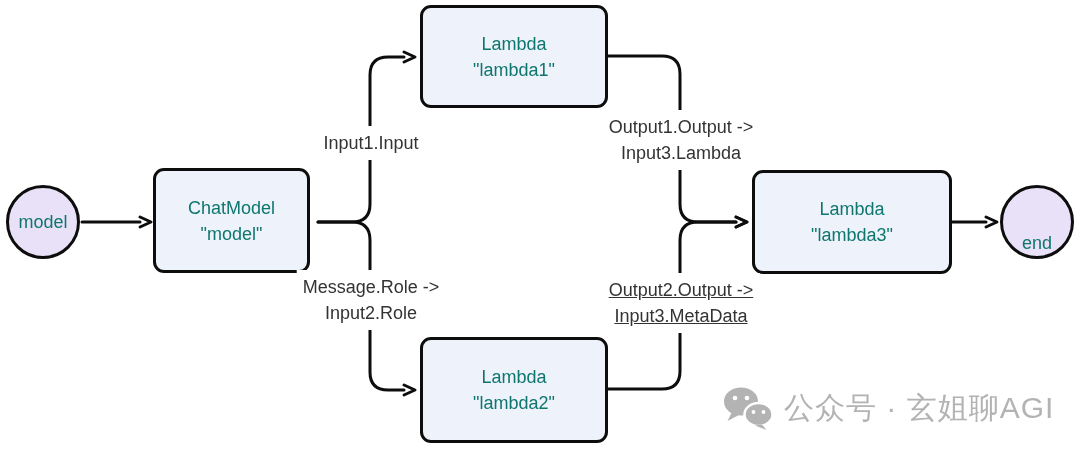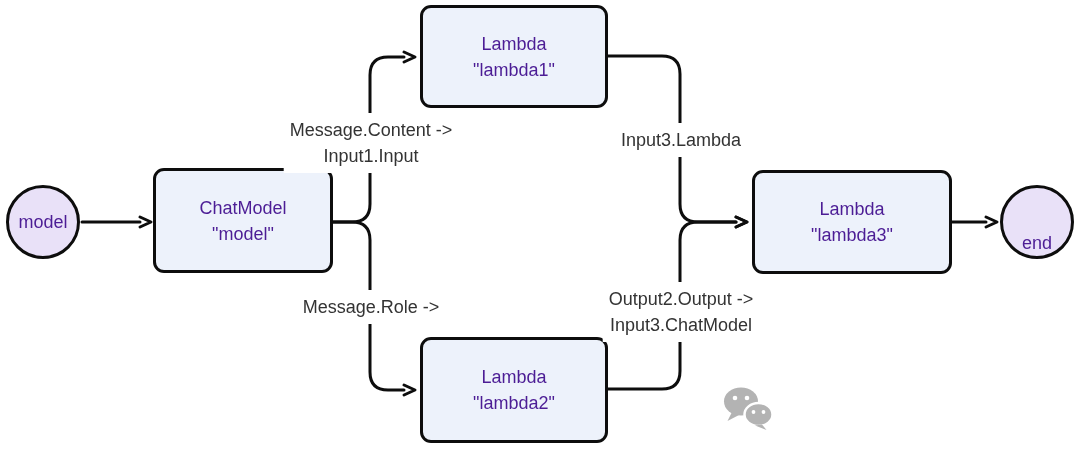--- a/index.html
+++ b/index.html
@@ -21,21 +21,21 @@
     width: 1080px;
     height: 452px;
   }
   .node {
     position: absolute;
     box-sizing: border-box;
     display: flex;
     flex-direction: column;
     align-items: center;
     justify-content: center;
-    color: #4c1d95;
+    color: #0f766e;
     font-size: 18px;
     line-height: 26px;
     text-align: center;
     white-space: nowrap;
   }
   .node.box {
     background: #edf2fb;
     border: 3px solid #0d0d0d;
     border-radius: 11px;
   }
@@ -90,21 +90,21 @@
       <path d="M 608 56 H 662 Q 680 56 680 74 V 204 Q 680 222 698 222 H 736" marker-end="url(#arrow)"></path>
       <path d="M 608 389 H 662 Q 680 389 680 371 V 240 Q 680 222 698 222 H 736" marker-end="url(#arrow)"></path>
       <path d="M 952 222 H 986" marker-end="url(#arrow)"></path>
     </g>
   </svg>
 
   <div class="node terminal" style="left:6px; top:185px;">
     <span>model</span>
   </div>
 
-  <div class="node box" style="left:153px; top:168px; width:180px; height:105px;">
+  <div class="node box" style="left:153px; top:168px; width:157px; height:105px;">
     <div>ChatModel</div>
     <div>"model"</div>
   </div>
 
   <div class="node box" style="left:420px; top:5px; width:188px; height:103px;">
     <div>Lambda</div>
     <div>"lambda1"</div>
   </div>
 
   <div class="node box" style="left:420px; top:337px; width:188px; height:106px;">
@@ -115,35 +115,36 @@
   <div class="node box" style="left:752px; top:170px; width:200px; height:104px;">
     <div>Lambda</div>
     <div>"lambda3"</div>
   </div>
 
   <div class="node terminal" style="left:1000px; top:185px;justify-content:flex-end;">
     <span>end</span>
   </div>
 
   <div class="edge-label" style="left:371px; top:143px;">
-    <div>Message.Content -&gt;</div>
     <div>Input1.Input</div>
   </div>
 
-  <div class="edge-label" style="left:371px; top:307px;">
+  <div class="edge-label" style="left:371px; top:300px;">
     <div>Message.Role -&gt;</div>
+    <div>Input2.Role</div>
   </div>
 
   <div class="edge-label" style="left:681px; top:140px;">
+    <div>Output1.Output -&gt;</div>
     <div>Input3.Lambda</div>
   </div>
 
-  <div class="edge-label" style="left:681px; top:312px;">
+  <div class="edge-label" style="left:681px; top:303px;text-decoration:underline;">
     <div>Output2.Output -&gt;</div>
-    <div>Input3.ChatModel</div>
+    <div>Input3.MetaData</div>
   </div>
 
   <div class="watermark">
     <svg width="52" height="44" viewBox="0 0 52 44">
       <g fill="#b3b3b3">
         <ellipse cx="19" cy="15.5" rx="17" ry="14"></ellipse>
         <path d="M10 26 L5.5 35 L17 29 Z"></path>
       </g>
       <g fill="#ffffff">
         <circle cx="13" cy="12" r="2.3"></circle>
@@ -151,15 +152,16 @@
       </g>
       <g>
         <ellipse cx="36.5" cy="28.5" rx="14" ry="11.5" fill="#b3b3b3" stroke="#ffffff" stroke-width="2.5"></ellipse>
         <path d="M40 38.5 L44.5 44 L33 39.5 Z" fill="#b3b3b3"></path>
       </g>
       <g fill="#ffffff">
         <circle cx="31.5" cy="26" r="1.9"></circle>
         <circle cx="41.5" cy="26" r="1.9"></circle>
       </g>
     </svg>
+    <span class="wm-text">公众号 · 玄姐聊AGI</span>
   </div>
 
 </div>
 
 </body></html>

